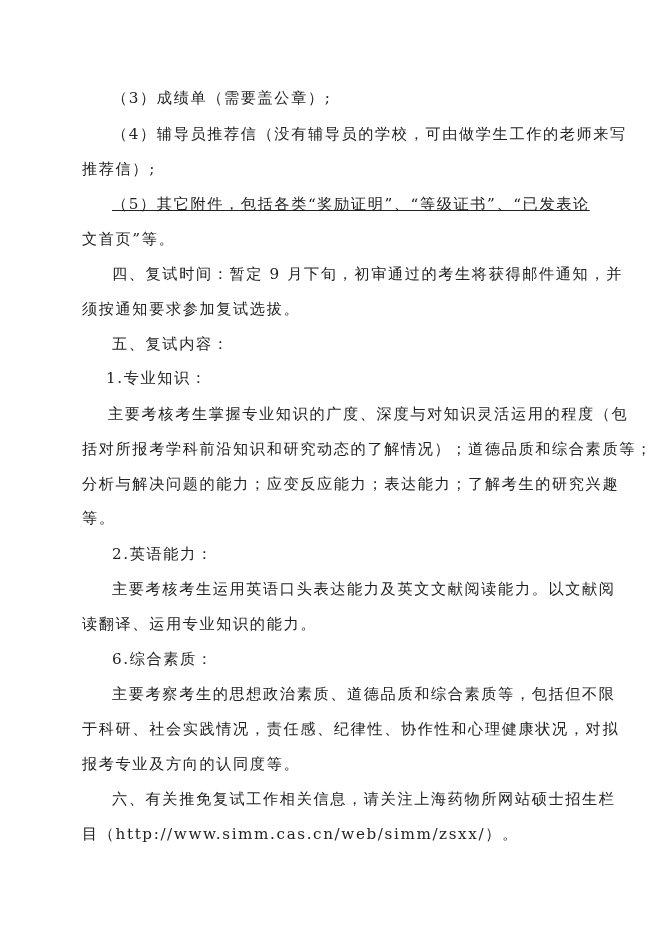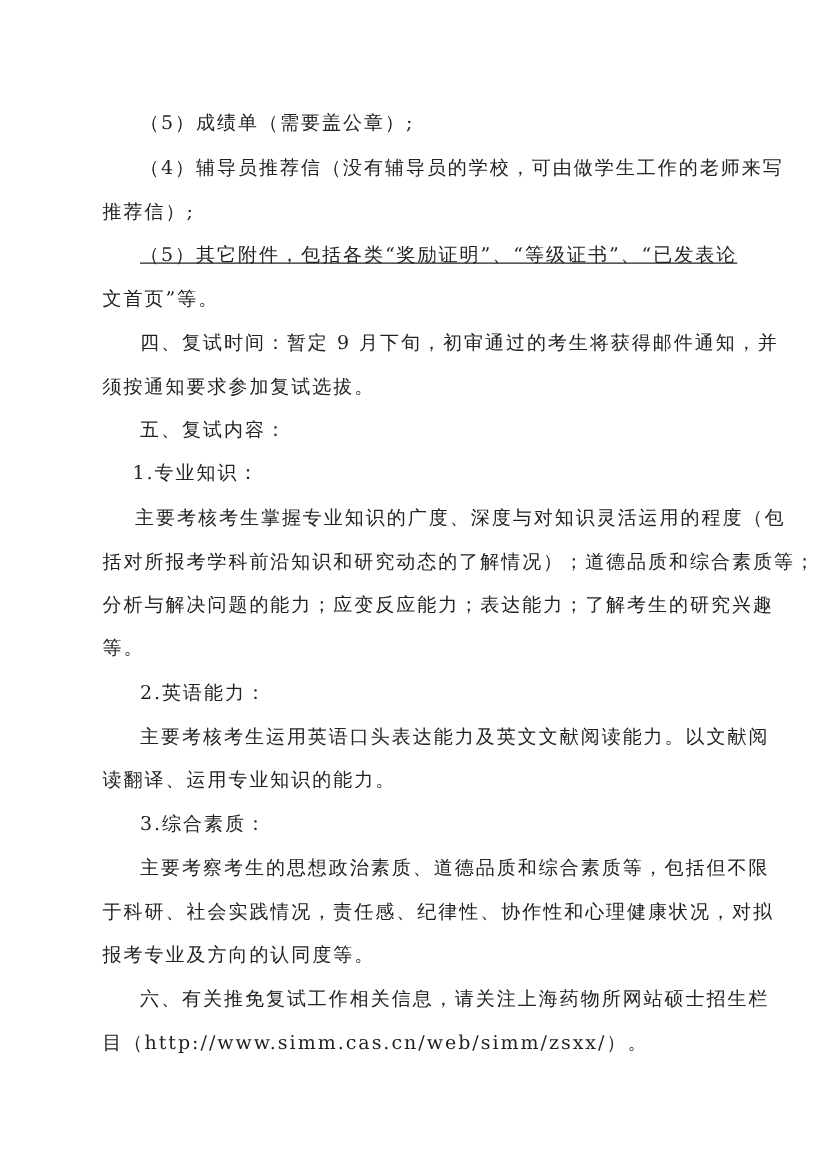--- a/index.html
+++ b/index.html
@@ -28,35 +28,35 @@
       font-size: 15.2px;
       letter-spacing: 1.6px;
       line-height: 20px;
       height: 20px;
     }
   </style>
 </head>
 <body>
 
 <div class="page">
-  <div class="line" style="top:0px;left:30px;">（5）成绩单（需要盖公章）;</div>
+  <div class="line" style="top:0px;left:30px;">（3）成绩单（需要盖公章）;</div>
   <div class="line" style="top:36px;left:30px;">（4）辅导员推荐信（没有辅导员的学校，可由做学生工作的老师来写</div>
   <div class="line" style="top:71px;left:0px;">推荐信）;</div>
   <div class="line" style="top:106px;left:30px;text-decoration:underline;">（5）其它附件，包括各类“奖励证明”、“等级证书”、“已发表论</div>
   <div class="line" style="top:141px;left:0px;">文首页”等。</div>
   <div class="line" style="top:176px;left:30px;">四、复试时间：暂定 9 月下旬，初审通过的考生将获得邮件通知，并</div>
   <div class="line" style="top:211px;left:0px;">须按通知要求参加复试选拔。</div>
   <div class="line" style="top:246px;left:30px;">五、复试内容：</div>
   <div class="line" style="top:280px;left:24px;">1.专业知识：</div>
   <div class="line" style="top:316px;left:26px;">主要考核考生掌握专业知识的广度、深度与对知识灵活运用的程度（包</div>
   <div class="line" style="top:351px;left:0px;">括对所报考学科前沿知识和研究动态的了解情况）；道德品质和综合素质等；</div>
   <div class="line" style="top:386px;left:0px;">分析与解决问题的能力；应变反应能力；表达能力；了解考生的研究兴趣</div>
   <div class="line" style="top:420px;left:0px;">等。</div>
   <div class="line" style="top:456px;left:30px;">2.英语能力：</div>
   <div class="line" style="top:491px;left:30px;">主要考核考生运用英语口头表达能力及英文文献阅读能力。以文献阅</div>
   <div class="line" style="top:526px;left:0px;">读翻译、运用专业知识的能力。</div>
-  <div class="line" style="top:561px;left:30px;">3.综合素质：</div>
+  <div class="line" style="top:561px;left:30px;">6.综合素质：</div>
   <div class="line" style="top:596px;left:30px;">主要考察考生的思想政治素质、道德品质和综合素质等，包括但不限</div>
   <div class="line" style="top:631px;left:0px;">于科研、社会实践情况，责任感、纪律性、协作性和心理健康状况，对拟</div>
   <div class="line" style="top:666px;left:0px;">报考专业及方向的认同度等。</div>
   <div class="line" style="top:701px;left:30px;">六、有关推免复试工作相关信息，请关注上海药物所网站硕士招生栏</div>
   <div class="line" style="top:736px;left:0px;">目（http://www.simm.cas.cn/web/simm/zsxx/）。</div>
 </div>
 
 </body></html>

